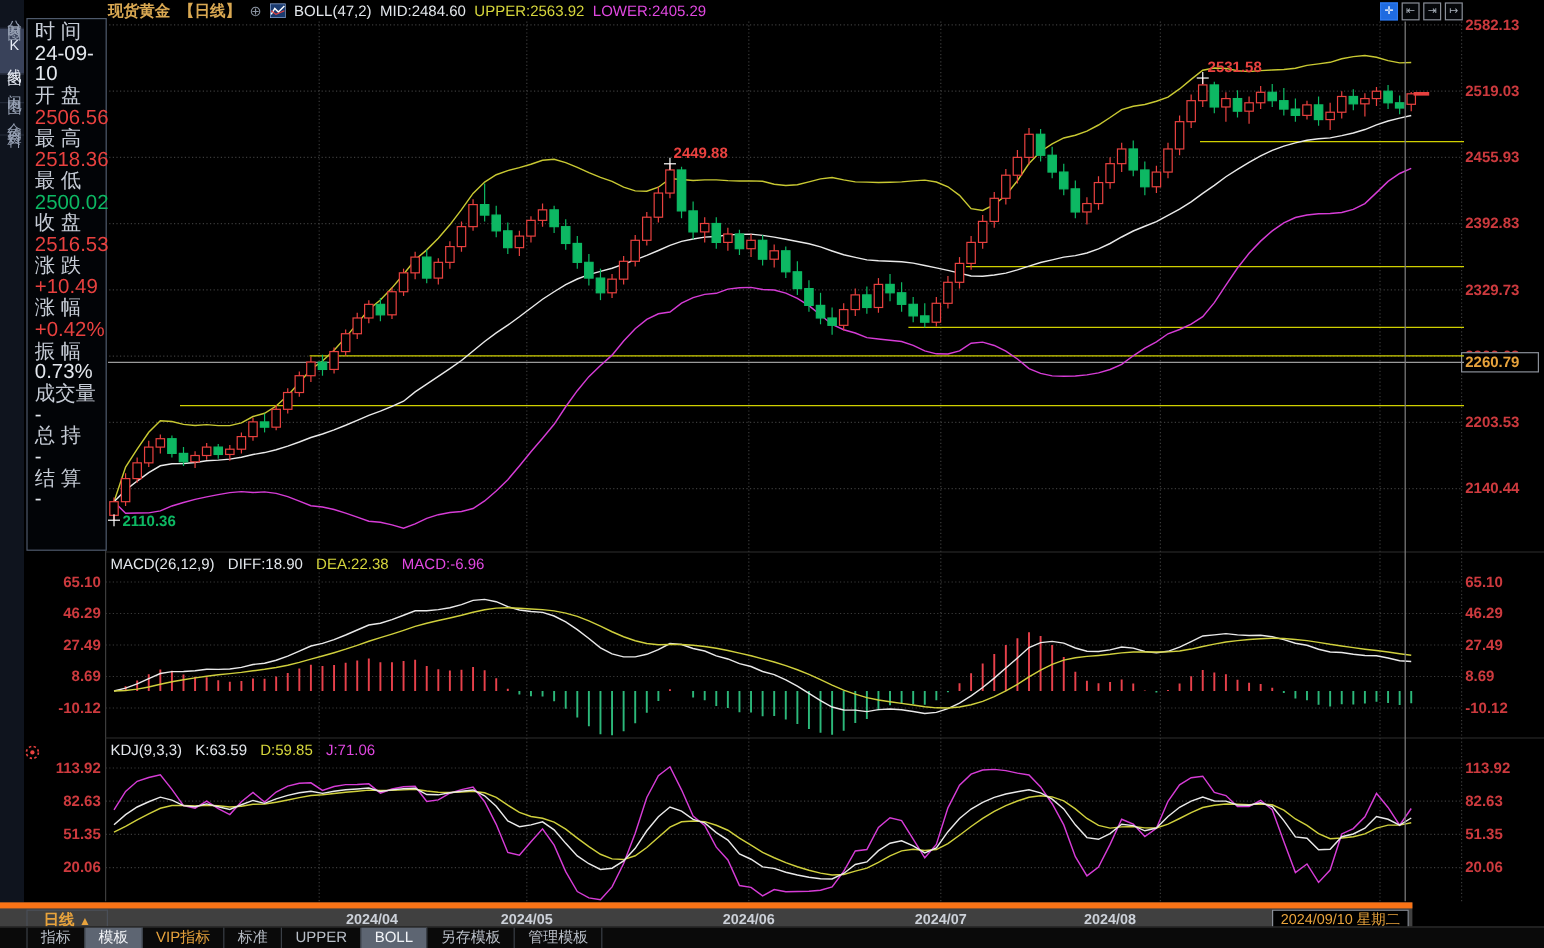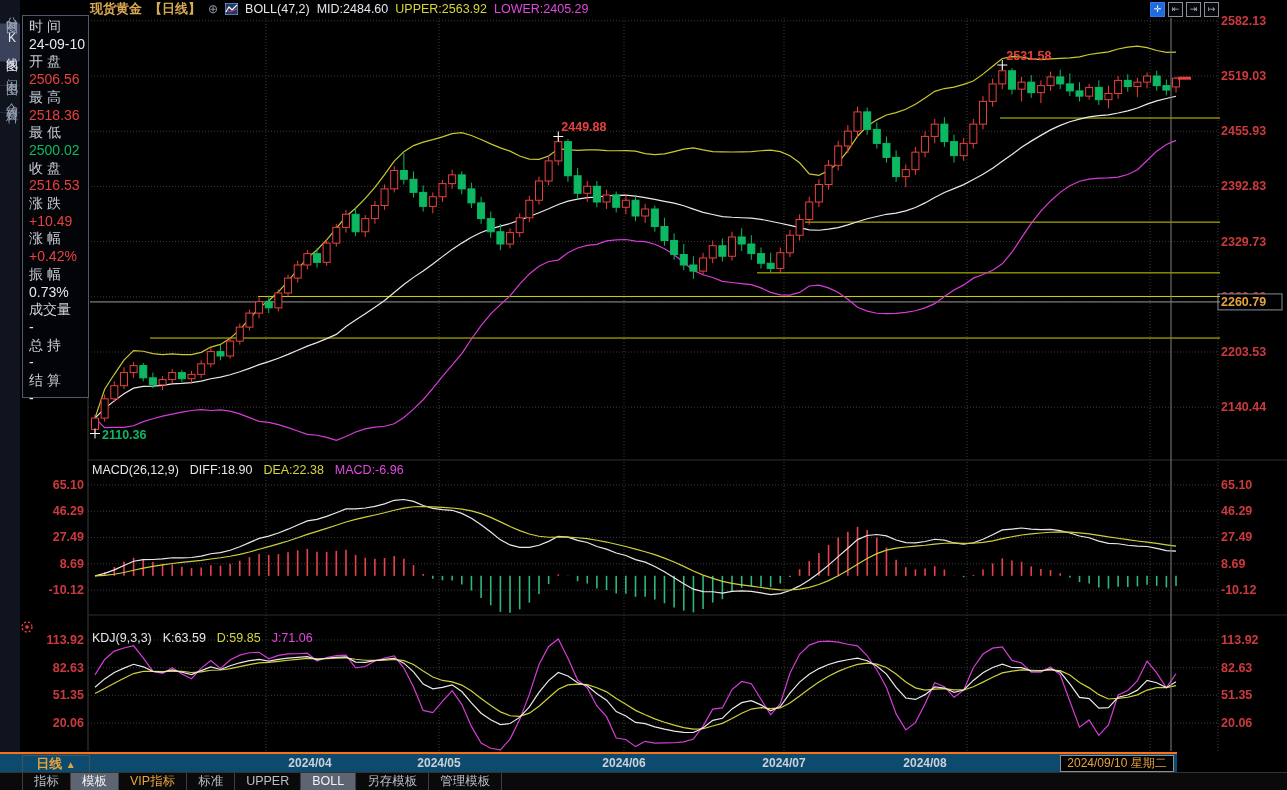--- a/index.html
+++ b/index.html
@@ -17,31 +17,31 @@
   .plus{color:#8a93a0;font-size:12px;}
   .w{color:#e3e7ec;} .y{color:#d6d63c;} .m{color:#e048e0;}
   #tools{position:absolute;left:1150px;top:2px;display:flex;gap:3px;z-index:6;}
   .tool{width:13px;height:13px;border:1px solid #8a8f98;background:#05070a;color:#aab2bc;
         font-size:9px;line-height:12px;text-align:center;cursor:pointer;}
   .tool.active{background:#1f6be0;border-color:#2f7bf0;color:#fff;}
   
   #chart-svg{position:absolute;left:0;top:0;z-index:1;}
   #chart-svg text{font-family:"Liberation Sans",sans-serif;}
   
-  #quote{position:absolute;left:22px;top:15px;width:67px;height:383px;background:rgba(2,4,8,0.93);
+  #quote{position:absolute;left:22px;top:15px;width:67px;height:444px;background:rgba(2,4,8,0.93);
          border:1px solid #4e596b;box-sizing:border-box;z-index:4;padding:2px 0 0 6px;
-         font-size:14px;line-height:17.7px;}
+         font-size:17px;line-height:17.7px;}
   .ql{color:#c6ccd6;} .qv.red{color:#e8413f;} .qv.green{color:#0db863;} .qv.white{color:#e4e8ee;}
   
   .ind-head{position:absolute;display:flex;gap:11px;font-size:12.5px;z-index:3;}
-  #macd-header{left:92px;top:463px;} #kdj-header{left:92px;top:618px;margin-top:13px;}
+  #macd-header{left:92px;top:463px;} #kdj-header{left:92px;top:618px;}
   #kdj-gear{position:absolute;left:20px;top:620px;z-index:3;}
   
-  #timeline{position:absolute;left:0;top:752px;width:1177px;height:20px;background:#0c4a6e;
-            border-top:2px solid #f97316;z-index:6;}
+  #timeline{position:absolute;left:0;top:752px;width:1177px;height:20px;background:#404040;
+            border-top:5px solid #f97316;z-index:6;}
   #period-box{position:absolute;left:22px;top:1px;width:66px;height:16px;border:1px solid #4a4f58;
               color:#e8a33c;font-weight:bold;font-size:13px;text-align:center;line-height:16px;cursor:pointer;}
   #period-box .tri{font-size:10px;}
   .xlab{position:absolute;top:2px;transform:translateX(-50%);color:#ccd1d9;font-size:12px;font-weight:bold;}
   #cur-date{position:absolute;left:1060px;top:1px;width:112px;height:15px;border:1px solid #8a8f98;
             background:#000;color:#e8a33c;font-size:12px;text-align:center;line-height:15px;}
   
   #tabbar{position:absolute;left:0;top:772px;width:1287px;height:18px;background:#0a0a0a;
           border-top:1px solid #333;display:flex;align-items:stretch;padding-left:22px;z-index:6;}
   .tab{color:#b9bfc8;font-size:12.5px;line-height:17px;padding:0 11px;border-right:1px solid #3a3f46;cursor:pointer;white-space:nowrap;}

